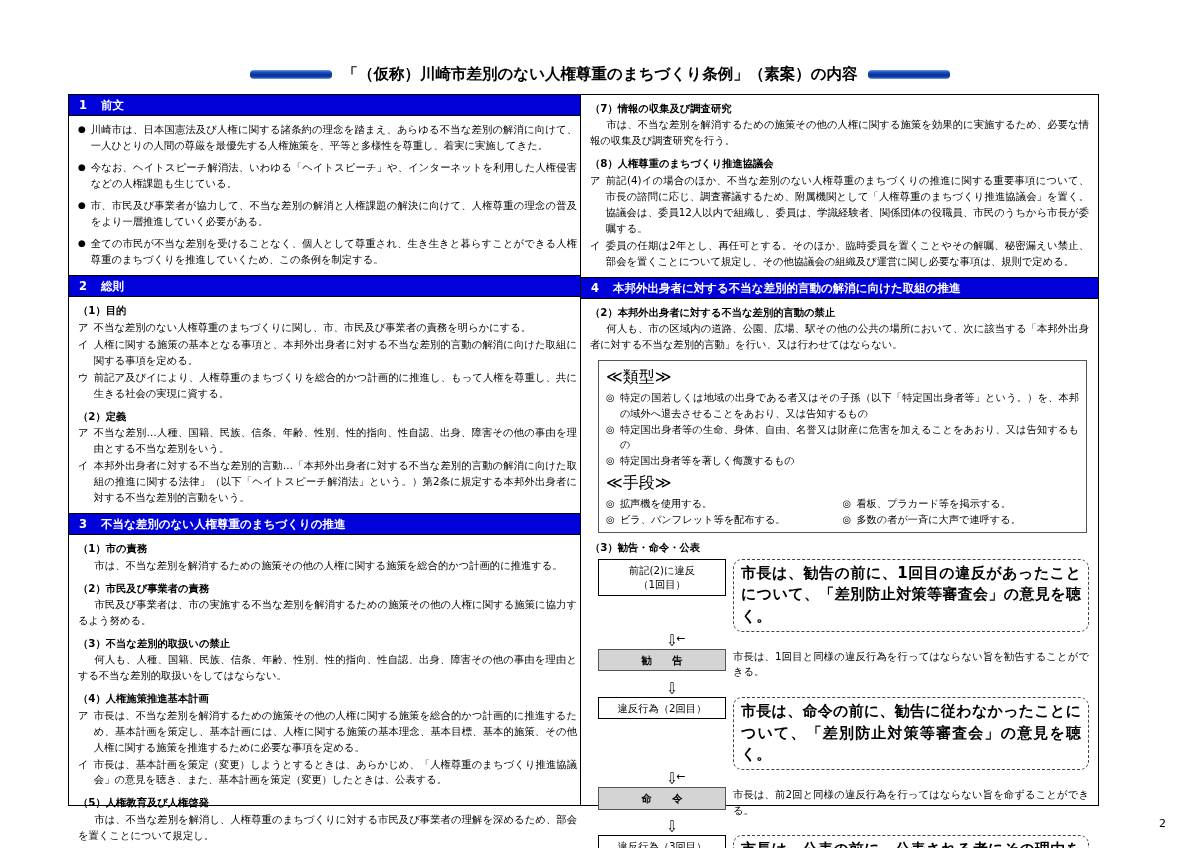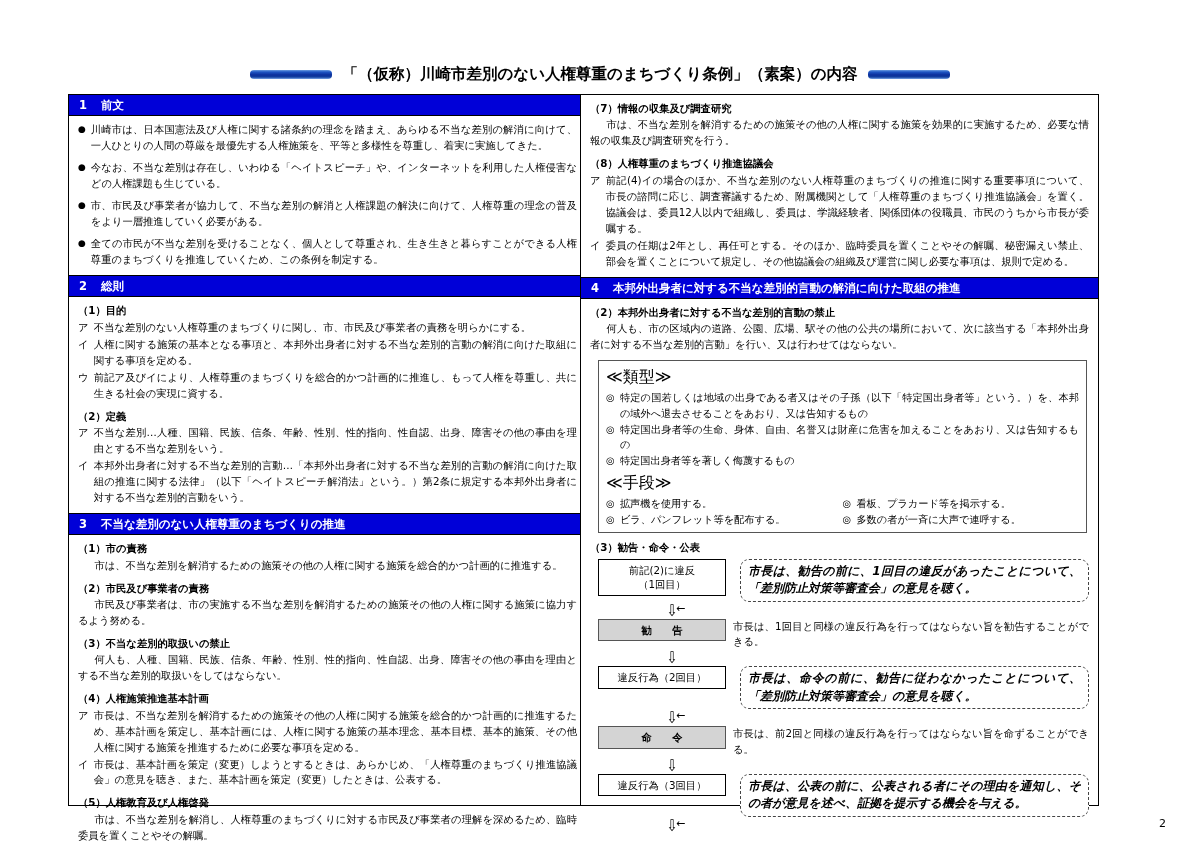--- a/index.html
+++ b/index.html
@@ -93,22 +93,22 @@
   }
   .arrow .ar{display:inline-block;transform:scaleY(1.25);}
   .arrow .hook{
     position:absolute;left:78px;top:1px;font-size:11px;
   }
   .side-text{
     font-size:10.3px;line-height:1.5;padding-left:7px;flex:1;text-align:justify;
   }
   .callout{
     border:1.2px dashed #444;border-radius:9px;background:#fff;
-    font-size:12px;font-weight:bold;line-height:1.45;
-    padding:3px 7px;margin-left:14px;flex:1;text-align:justify;font-style:italic;
+    font-size:15px;font-weight:bold;line-height:1.45;
+    padding:3px 7px;margin-left:7px;flex:1;text-align:justify;
   }
 
   .page-num{
     position:absolute;right:34px;bottom:18px;font-size:11px;
   }
 </style>
 </head>
 <body>
 
 <div class="page">
@@ -125,21 +125,21 @@
       <span class="sec-num">1</span>
       <span>前文</span>
     </div>
     <div class="sec-body">
       <div class="bl">
         <span class="dot">●</span>
         <p>川崎市は、日本国憲法及び人権に関する諸条約の理念を踏まえ、あらゆる不当な差別の解消に向けて、一人ひとりの人間の尊厳を最優先する人権施策を、平等と多様性を尊重し、着実に実施してきた。</p>
       </div>
       <div class="bl">
         <span class="dot">●</span>
-        <p>今なお、不当な差別は存在し、いわゆる「ヘイトスピーチ」や、インターネットを利用した人権侵害などの人権課題も生じている。</p>
+        <p>今なお、ヘイトスピーチ解消法、いわゆる「ヘイトスピーチ」や、インターネットを利用した人権侵害などの人権課題も生じている。</p>
       </div>
       <div class="bl">
         <span class="dot">●</span>
         <p>市、市民及び事業者が協力して、不当な差別の解消と人権課題の解決に向けて、人権尊重の理念の普及をより一層推進していく必要がある。</p>
       </div>
       <div class="bl" style="margin-bottom:0">
         <span class="dot">●</span>
         <p>全ての市民が不当な差別を受けることなく、個人として尊重され、生き生きと暮らすことができる人権尊重のまちづくりを推進していくため、この条例を制定する。</p>
       </div>
     </div>
@@ -200,21 +200,21 @@
           <span class="mk">ア</span>
           <p>市長は、不当な差別を解消するための施策その他の人権に関する施策を総合的かつ計画的に推進するため、基本計画を策定し、基本計画には、人権に関する施策の基本理念、基本目標、基本的施策、その他人権に関する施策を推進するために必要な事項を定める。</p>
         </div>
         <div class="sub">
           <span class="mk">イ</span>
           <p>市長は、基本計画を策定（変更）しようとするときは、あらかじめ、「人権尊重のまちづくり推進協議会」の意見を聴き、また、基本計画を策定（変更）したときは、公表する。</p>
         </div>
       </div>
       <div class="item">
         <div class="item-title">（5）人権教育及び人権啓発</div>
-        <div class="item-body">市は、不当な差別を解消し、人権尊重のまちづくりに対する市民及び事業者の理解を深めるため、臨時委員を置くことやその解嘱。</div>
+        <div class="item-body">市は、不当な差別を解消し、人権尊重のまちづくりに対する市民及び事業者の理解を深めるため、部会を置くことについて規定し。</div>
       </div>
 
     </div>
   </div>
 
   <div class="col col-right">
 
     <div class="sec-body">
       <div class="item">
         <div class="item-title">（7）情報の収集及び調査研究</div>

